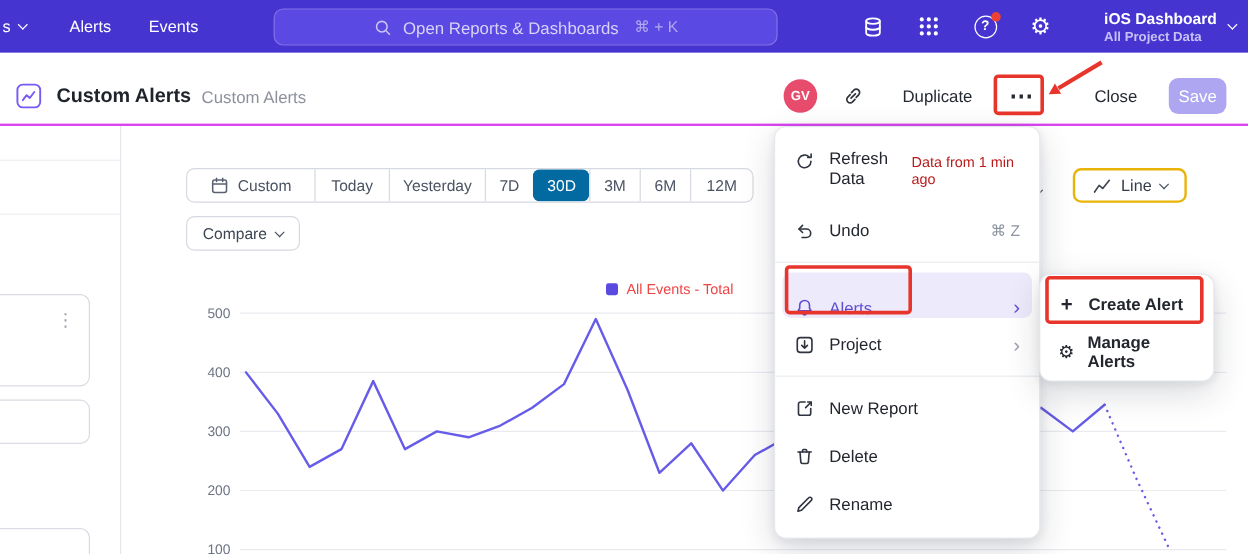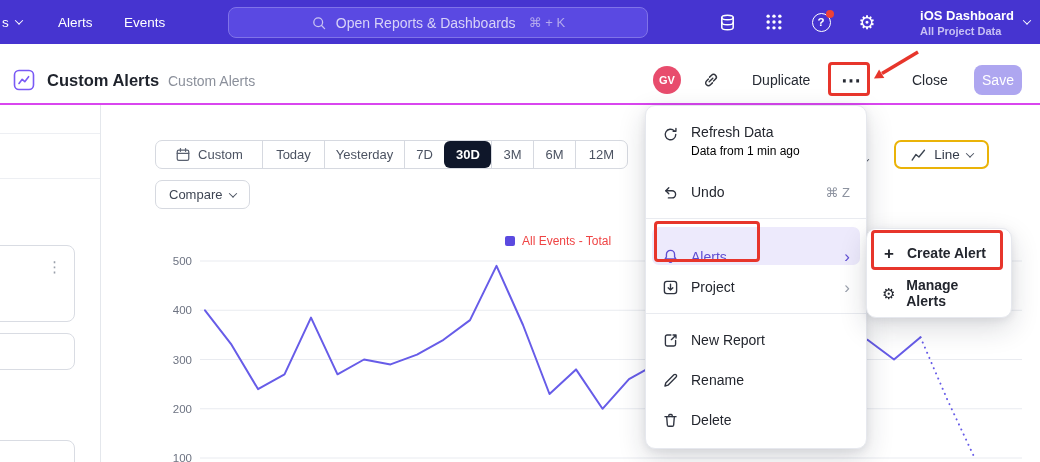--- a/index.html
+++ b/index.html
@@ -40,21 +40,21 @@
   
   .vline { position:absolute; left:100px; top:105px; width:1px; height:357px; background:#e4e7ec; }
   .hl { position:absolute; left:0; width:100px; height:1px; background:#edeff3; }
   .card { position:absolute; left:-16px; width:91px; background:#fff; border:1px solid #d9dce3; border-radius:8px; }
   .kebab { position:absolute; right:12px; top:12px; color:#9aa0ab; font-size:15px; cursor:pointer; }
 
   
   .segctrl { position:absolute; left:155px; top:140px; height:29px; display:flex; border:1px solid #d6d9e0; border-radius:7px; background:#fff; overflow:hidden; z-index:2; }
   .seg { display:flex; align-items:center; justify-content:center; font-size:13px; color:#4c5362; border-left:1px solid #d6d9e0; cursor:pointer; gap:7px; }
   .seg:first-child { border-left:none; }
-  .seg.selected { background:#0f172a; color:#fff; border-radius:6px; border-left-color:transparent;font-weight:bold; }
+  .seg.selected { background:#0369a1; color:#fff; border-radius:6px; border-left-color:transparent; }
   .calic { color:#5a6170; display:flex; }
   .compareb { position:absolute; left:155px; top:180px; height:29px; padding:0 13px; border:1px solid #d6d9e0; border-radius:7px; display:inline-flex; align-items:center; gap:8px; font-size:13px; color:#3e4553; background:#fff; cursor:pointer; z-index:2; }
   .hiddenchev { position:absolute; left:862px; top:150px; z-index:1; cursor:pointer; }
   .lineb { position:absolute; left:894px; top:140px; height:29px; width:95px; border:2px solid #eab308; border-radius:7px; display:flex; align-items:center; justify-content:center; gap:7px; font-size:13.5px; color:#343b49; background:#fff; cursor:pointer; z-index:2; }
   .lcic { color:#3c4450; display:flex; }
 
   
   .legend { position:absolute; left:505px; top:234px; display:flex; align-items:center; gap:7px; z-index:2; cursor:pointer; }
   .lsw { width:10px; height:10px; background:#5b4ae0; border-radius:2px; }
   .llab { font-size:12px; color:#ef4444; }
@@ -65,23 +65,23 @@
   .ticklabel { fill:#6d7382; font-size:11.5px; text-anchor:end; font-family:"Liberation Sans",sans-serif; }
   .chartline { fill:none; stroke:#675ce8; stroke-width:2; stroke-linejoin:round; stroke-linecap:round; }
   .chartline.dashed { stroke-dasharray:0.1 5.5; }
 
   
   .menu { position:absolute; left:645px; top:105px; width:222px; background:#fff; border:1px solid #e6e8ee; border-radius:10px; box-shadow:0 10px 28px rgba(25,28,50,.16), 0 2px 8px rgba(25,28,50,.08); padding:8px 0; z-index:20; }
   .mrow { display:flex; align-items:center; height:40px; padding:0 16px; cursor:pointer; }
   .mrow.refresh { height:58px; align-items:flex-start; padding-top:10px; }
   .mrow.alerts { height:42px; padding:0 6px; }
   .mic { width:17px; display:flex; margin-right:12px; color:#2f3440; flex:none; }
-  .mcol { display:flex; flex-direction:column; }
+  .mcol { display:flex; flex-direction:row; }
   .mlab { font-size:14px; font-weight:500; color:#23262e; }
-  .msub { font-size:12px; color:#000000; margin-top:4px; }
+  .msub { font-size:12px; color:#b91c1c; margin-top:4px; }
   .mshort { margin-left:auto; font-size:13px; color:#8d93a0; }
   .mdiv { height:1px; background:#e9ebf0; margin:6px 0; }
   .mhl { flex:1; display:flex; align-items:flex-end; height:38px; padding:0 10px; background:#edeafc; border-radius:7px; }
   .mhl .mic, .mhl .mlab { color:#5f4ed2; }
   .msubchev { margin-left:auto; font-size:17px; color:#5f4ed2; line-height:1; }
   .msubchev.gray { color:#9ba1ad; }
 
   
   .submenu { position:absolute; left:866px; top:228px; width:146px; background:#fff; border:1px solid #e6e8ee; border-radius:10px; box-shadow:0 10px 28px rgba(25,28,50,.16), 0 2px 8px rgba(25,28,50,.08); padding:4px 0; z-index:21; }
   .smrow { display:flex; align-items:center; height:40px; padding:0 14px; gap:10px; cursor:pointer; }
@@ -306,35 +306,35 @@
             <path d="M10.5 3.5H6A2 2 0 0 0 4 5.5v9a2 2 0 0 0 2 2h8a2 2 0 0 0 2-2V10"></path>
             <path d="M11 9l5.5-5.5M16.5 3.5H13M16.5 3.5V7"></path>
           </svg>
       </span>
       <span class="mlab">New Report</span>
     </div>
 
     <div class="mrow">
       <span class="mic">
         <svg class="ic" viewBox="0 0 20 20" width="17" height="17">
-            <path d="M3.5 16.5l.9-3.6L14 3.3a1.8 1.8 0 0 1 2.6 0 1.8 1.8 0 0 1 0 2.6L7 15.5l-3.5 1z"></path>
-          </svg>
-      </span>
-      <span class="mlab">Rename</span>
-    </div>
-
-    <div class="mrow">
-      <span class="mic">
-        <svg class="ic" viewBox="0 0 20 20" width="17" height="17">
             <path d="M3.5 5.5h13"></path>
             <path d="M8 5.5V4a1 1 0 0 1 1-1h2a1 1 0 0 1 1 1v1.5"></path>
             <path d="M5.5 5.5l.8 10a1.5 1.5 0 0 0 1.5 1.3h4.4a1.5 1.5 0 0 0 1.5-1.3l.8-10"></path>
           </svg>
       </span>
       <span class="mlab">Delete</span>
+    </div>
+
+    <div class="mrow">
+      <span class="mic">
+        <svg class="ic" viewBox="0 0 20 20" width="17" height="17">
+            <path d="M3.5 16.5l.9-3.6L14 3.3a1.8 1.8 0 0 1 2.6 0 1.8 1.8 0 0 1 0 2.6L7 15.5l-3.5 1z"></path>
+          </svg>
+      </span>
+      <span class="mlab">Rename</span>
     </div>
   </div>
 
   <div class="submenu">
     <div class="smrow">
       <span class="smplus">+</span>
       <span class="smlab">Create Alert</span>
     </div>
     <div class="smrow">
       <span class="smgear">⚙</span>

